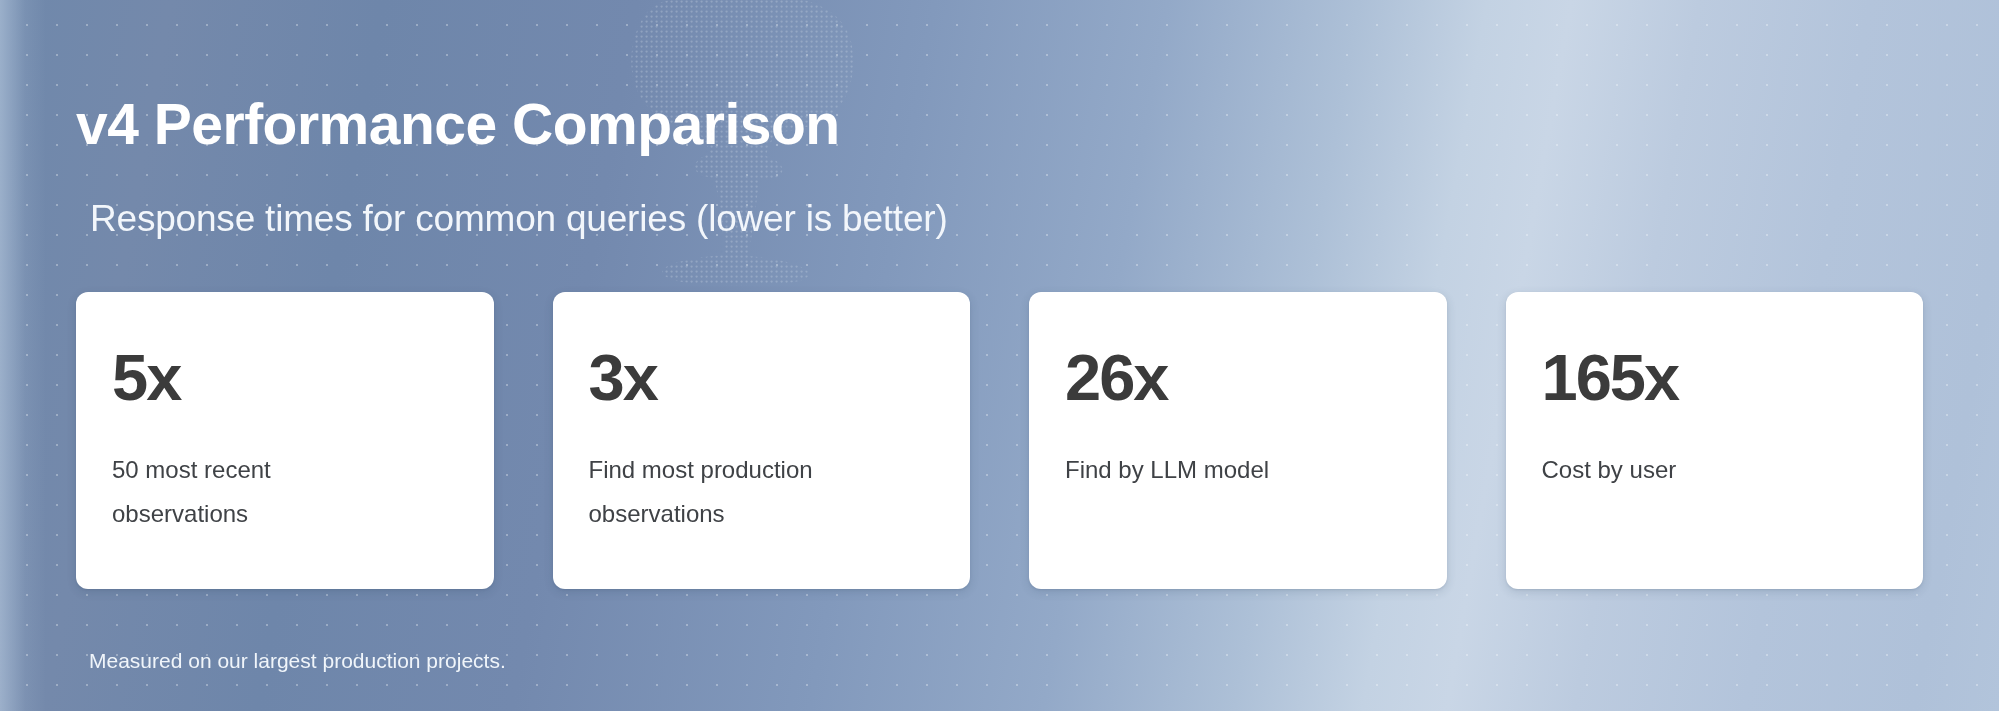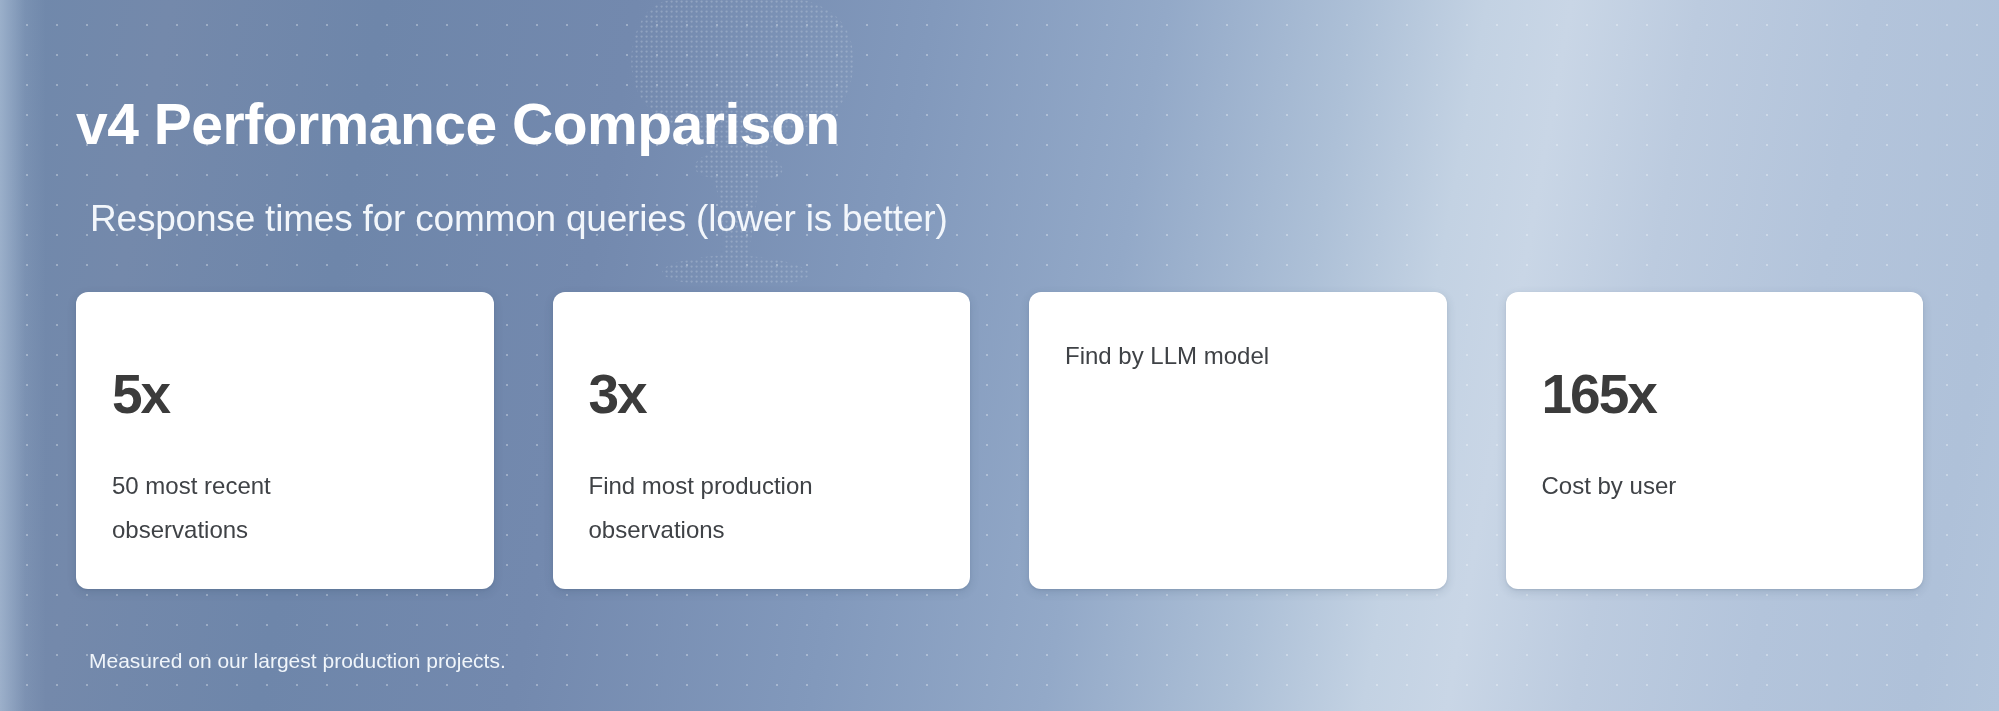--- a/index.html
+++ b/index.html
@@ -113,26 +113,26 @@
     background: #ffffff;
     border-radius: 12px;
     box-sizing: border-box;
     padding: 42px 36px 30px 36px;
     box-shadow: 0 3px 10px rgba(40,60,90,0.16), 0 1px 2px rgba(40,60,90,0.10);
     display: flex;
     flex-direction: column;
   }
 
   .card-value {
-    font-size: 55px;
+    font-size: 65px;
     line-height: 88px;
     font-weight: bold;
     color: #3b3b3b;
     letter-spacing: -2px;
-    margin: 16px 0 26px 0;
+    margin: 0 0 26px 0;
   }
 
   .card-label {
     font-size: 24px;
     line-height: 44px;
     font-weight: normal;
     color: #3f4246;
     margin: 0;
     max-width: 300px;
   }
@@ -197,20 +197,21 @@
         <div class="card-value">5x</div>
         <div class="card-label">50 most recent observations</div>
       </div>
 
       <div class="card">
         <div class="card-value">3x</div>
         <div class="card-label">Find most production observations</div>
       </div>
 
       <div class="card">
+        <div class="card-value">26x</div>
         <div class="card-label">Find by LLM model</div>
       </div>
 
       <div class="card">
         <div class="card-value">165x</div>
         <div class="card-label">Cost by user</div>
       </div>
 
     </div>
 

